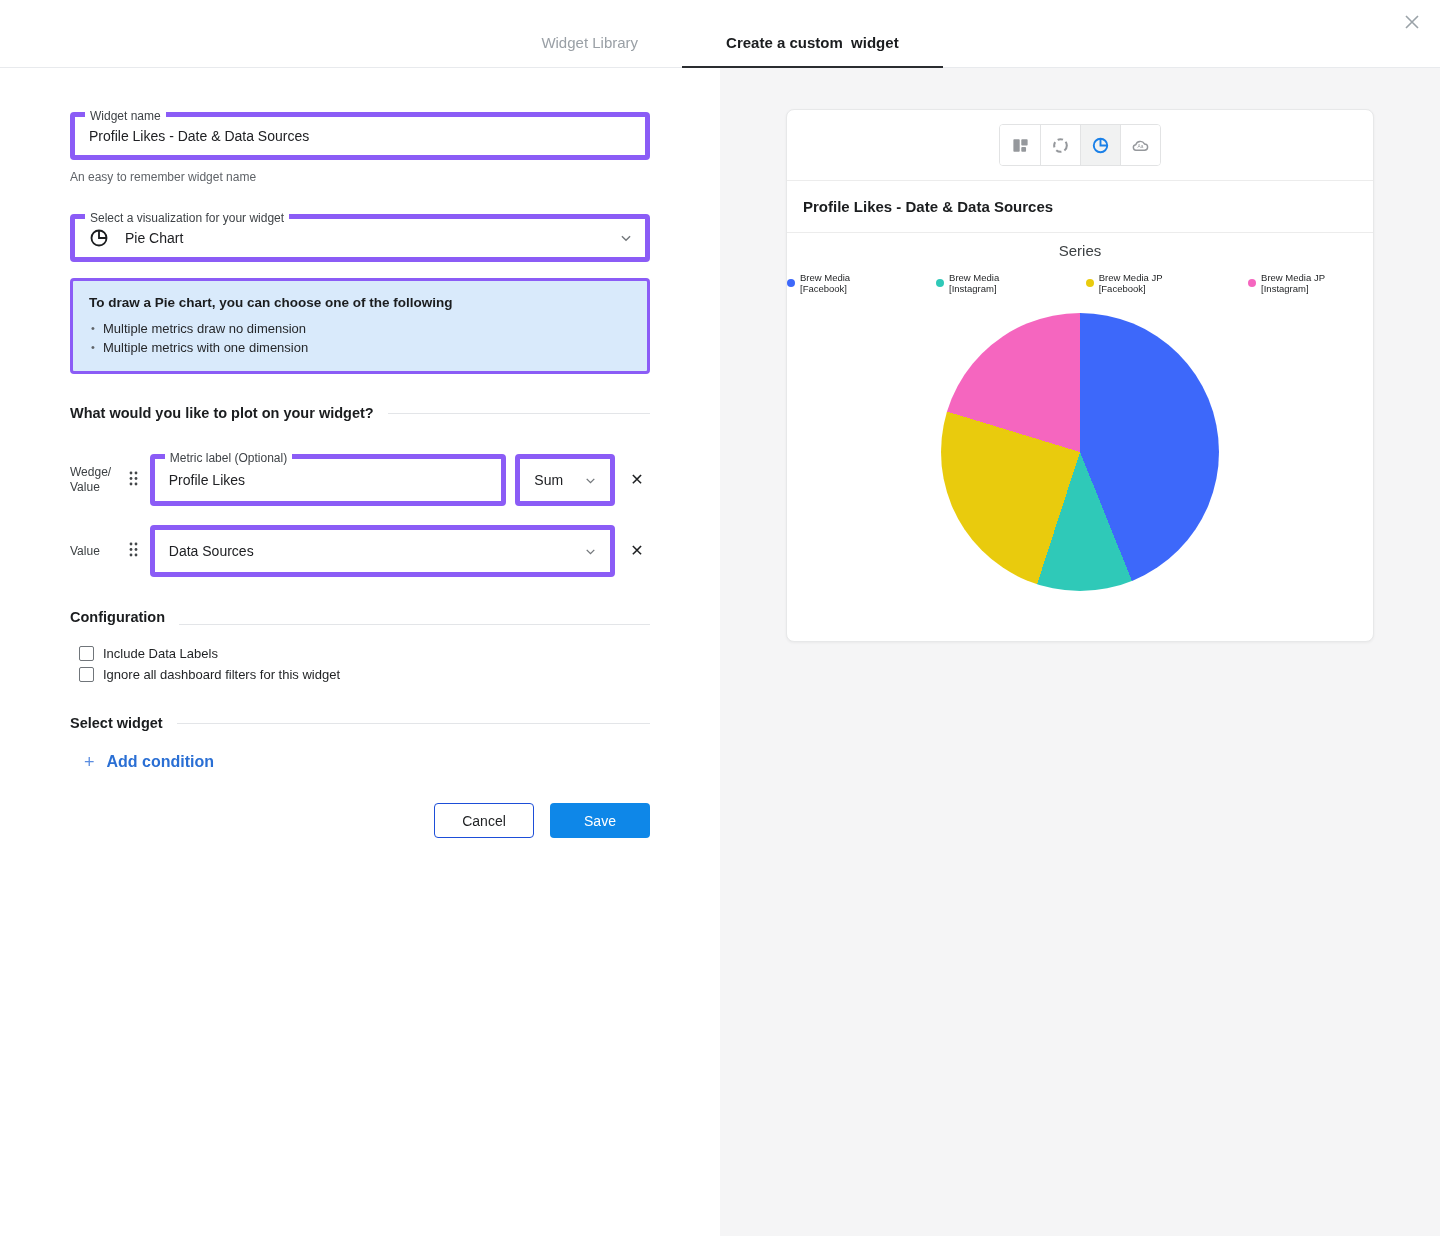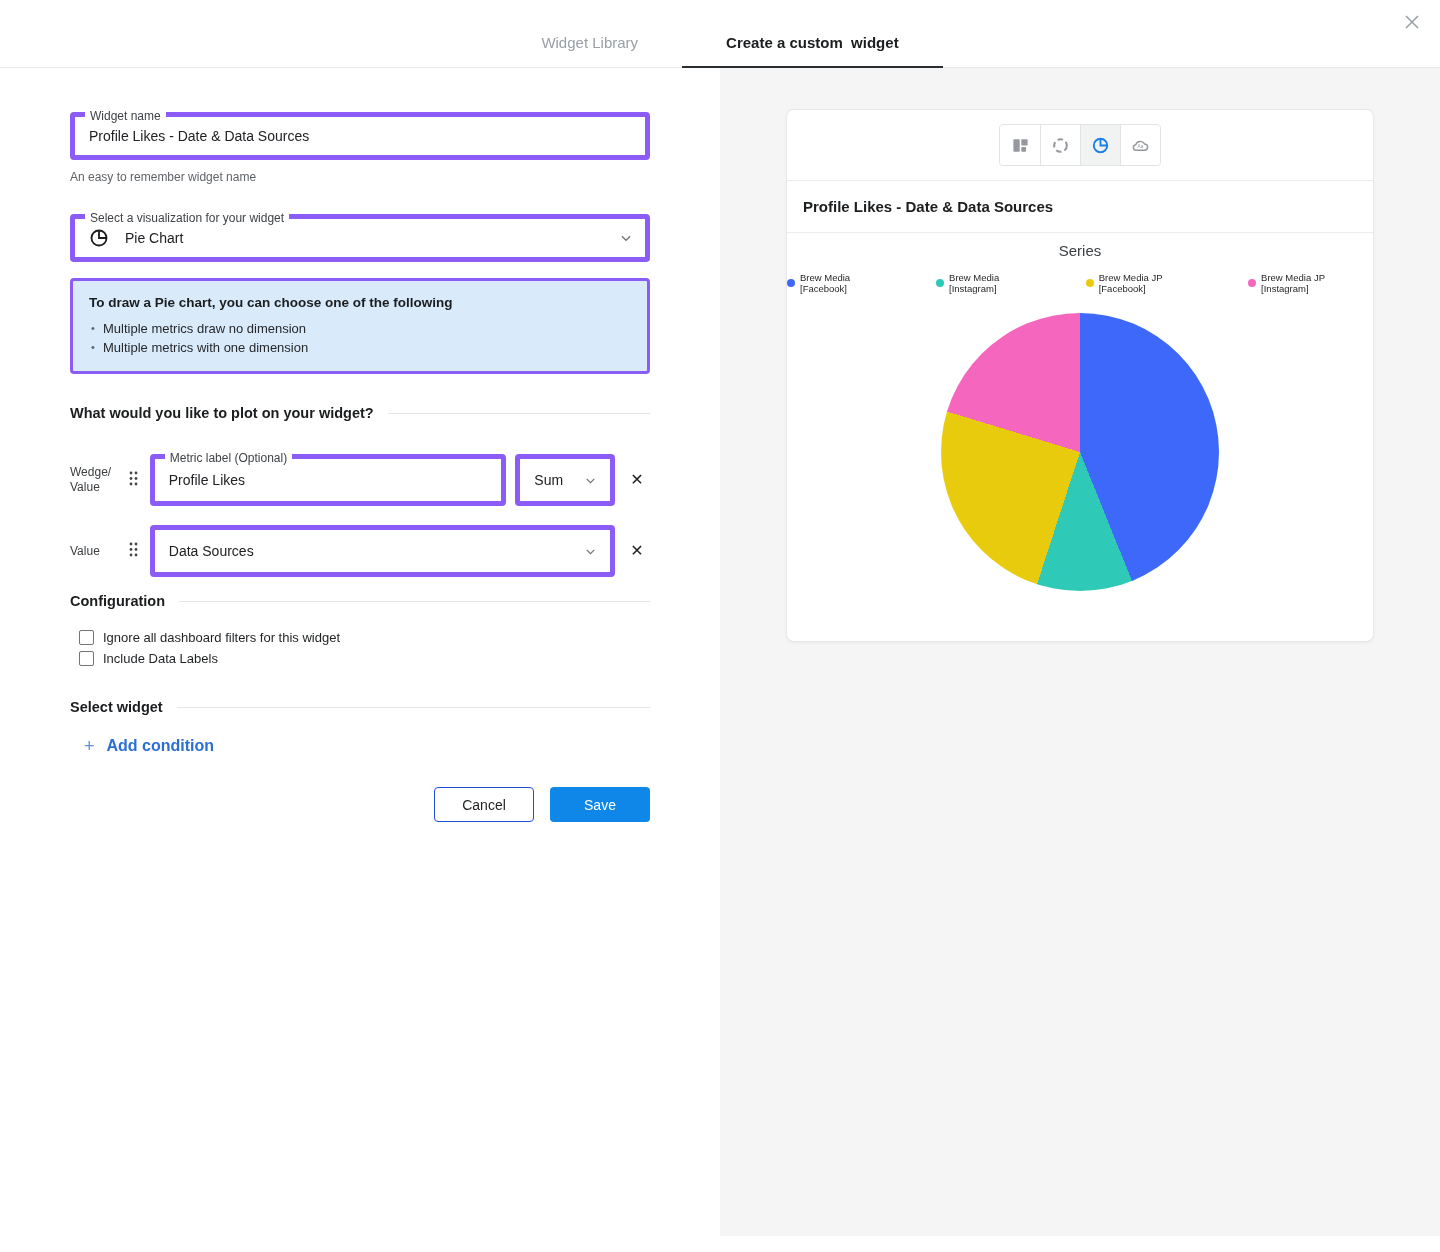--- a/index.html
+++ b/index.html
@@ -32,21 +32,21 @@
 
   .infobox { margin-top:16px; background:#d9eafb; border:3px solid #8b5cf6; border-radius:4px; padding:14px 16px; }
   .infobox-title { font-size:13.5px; font-weight:700; color:#1b1d1f; }
   .infobox ul { list-style:none; margin-top:9px; }
   .infobox li { font-size:13px; color:#26282b; line-height:19px; padding-left:14px; position:relative; }
   .infobox li::before { content:"•"; position:absolute; left:2px; color:#5f6368; font-size:11px; }
 
   .section-head { display:flex; align-items:center; gap:14px; }
   .section-head .txt { font-size:14.5px; font-weight:700; color:#1b1d1f; white-space:nowrap; }
   .section-head .rule { flex:1; height:1px; background:#e3e5e8; }
-  .mt31 { margin-top:31px; } .mt32 { margin-top:16px; }
+  .mt31 { margin-top:31px; } .mt32 { margin-top:32px;align-items:flex-end; }
 
   .metric-row { display:flex; align-items:center; margin-top:33px; }
   .metric-row.second { margin-top:19px; }
   .row-label { width:46px; text-align:left; font-size:12px; color:#3c4043; line-height:15px; }
   .drag { margin:0 12px 0 13px; display:block; color:#44474a; }
   .metric-input { width:358px; height:52px; }
   .agg-select { width:100px; height:52px; margin-left:9px; padding-right:34px; }
   .wide-select { width:467px; height:52px; padding-right:40px; }
   .remove-x { margin-left:9px; width:26px; height:26px; border:none; background:transparent; font-size:16px; color:#1f2123; cursor:pointer; line-height:1; }
 
@@ -193,25 +193,25 @@
       </div>
 
       <div class="section-head mt32">
         <span class="txt">Configuration</span>
         <span class="rule"></span>
       </div>
 
       <div class="check-list">
         <div class="check-row">
           <span class="checkbox"></span>
-          <span>Ignore all dashboard filters for this widget</span>
+          <span>Include Data Labels</span>
         </div>
         <div class="check-row">
           <span class="checkbox"></span>
-          <span>Include Data Labels</span>
+          <span>Ignore all dashboard filters for this widget</span>
         </div>
       </div>
 
       <div class="section-head mt31">
         <span class="txt">Select widget</span>
         <span class="rule"></span>
       </div>
 
       <div class="add-condition">
         <span class="plus-icon">+</span>

